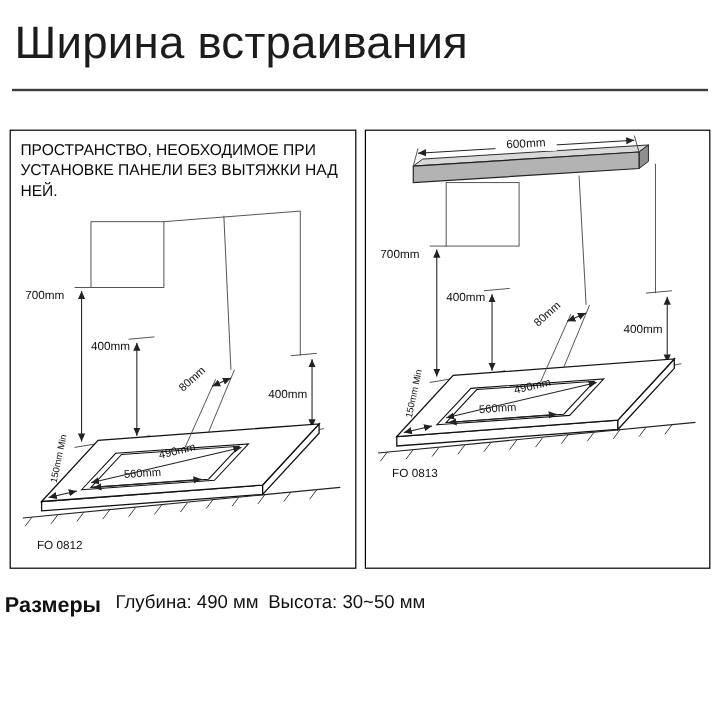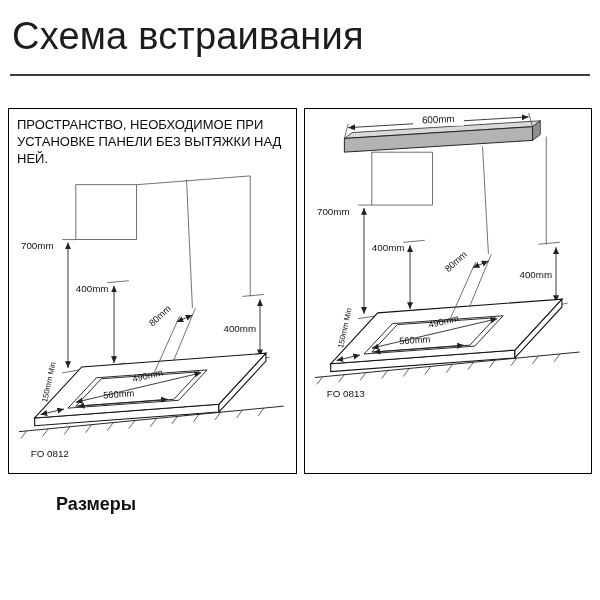--- a/index.html
+++ b/index.html
@@ -24,29 +24,29 @@
   svg .thin{stroke:#4a4a4a;stroke-width:0.8;fill:none;}
   svg .dim{stroke:#222;stroke-width:0.9;fill:none;}
   svg .edge{stroke:#111;stroke-width:1.1;fill:#fff;}
   svg .cut{stroke:#111;stroke-width:0.9;fill:none;}
   svg .hatch line{stroke:#333;stroke-width:0.8;}
   svg text{fill:#111;font-family:"Liberation Sans",sans-serif;}
   svg .lbl{font-size:10px;}
   svg .lbl-c{font-size:9.5px;}
   svg .lbl-sm{font-size:8px;}
   svg .fo{font-size:10px;}
-  .footer{display:flex;align-items:flex-start;padding:0 14px;margin-top:20px;white-space:nowrap;margin-left:42px;}
+  .footer{display:flex;align-items:flex-start;padding:0 4px;margin-top:20px;white-space:nowrap;}
   .footer .label{font-size:18px;font-weight:700;}
   .footer .item{font-size:15.5px;margin-left:12px;}
   .footer .item.tight{margin-left:8px;}
 </style>
 </head>
 <body>
 
-<div class="title">Схема встраивания</div>
+<div class="title">Ширина встраивания</div>
 <div class="rule"></div>
 
 <div class="panels">
 
   <div class="panel">
     <div class="panel-header">ПРОСТРАНСТВО, НЕОБХОДИМОЕ ПРИ УСТАНОВКЕ ПАНЕЛИ БЕЗ ВЫТЯЖКИ НАД НЕЙ.</div>
     <svg class="diagram" viewBox="0 0 272 298">
       <defs>
         <marker id="arrowL" viewBox="0 0 10 10" refX="8.5" refY="5" markerWidth="9" markerHeight="9" orient="auto-start-reverse">
           <path d="M0,1.2 L8.5,5 L0,8.8 z" fill="#222"></path>
@@ -226,13 +226,15 @@
           <line x1="250" y1="248" x2="244" y2="256"></line>
       </g>
 
       <text x="12" y="292" class="fo">FO 0813</text>
     </svg>
   </div>
 </div>
 
 <div class="footer">
   <span class="label">Размеры</span>
+  <span class="item">Глубина: 490 мм</span>
+  <span class="item tight">Высота: 30~50 мм</span>
 </div>
 
 </body></html>

